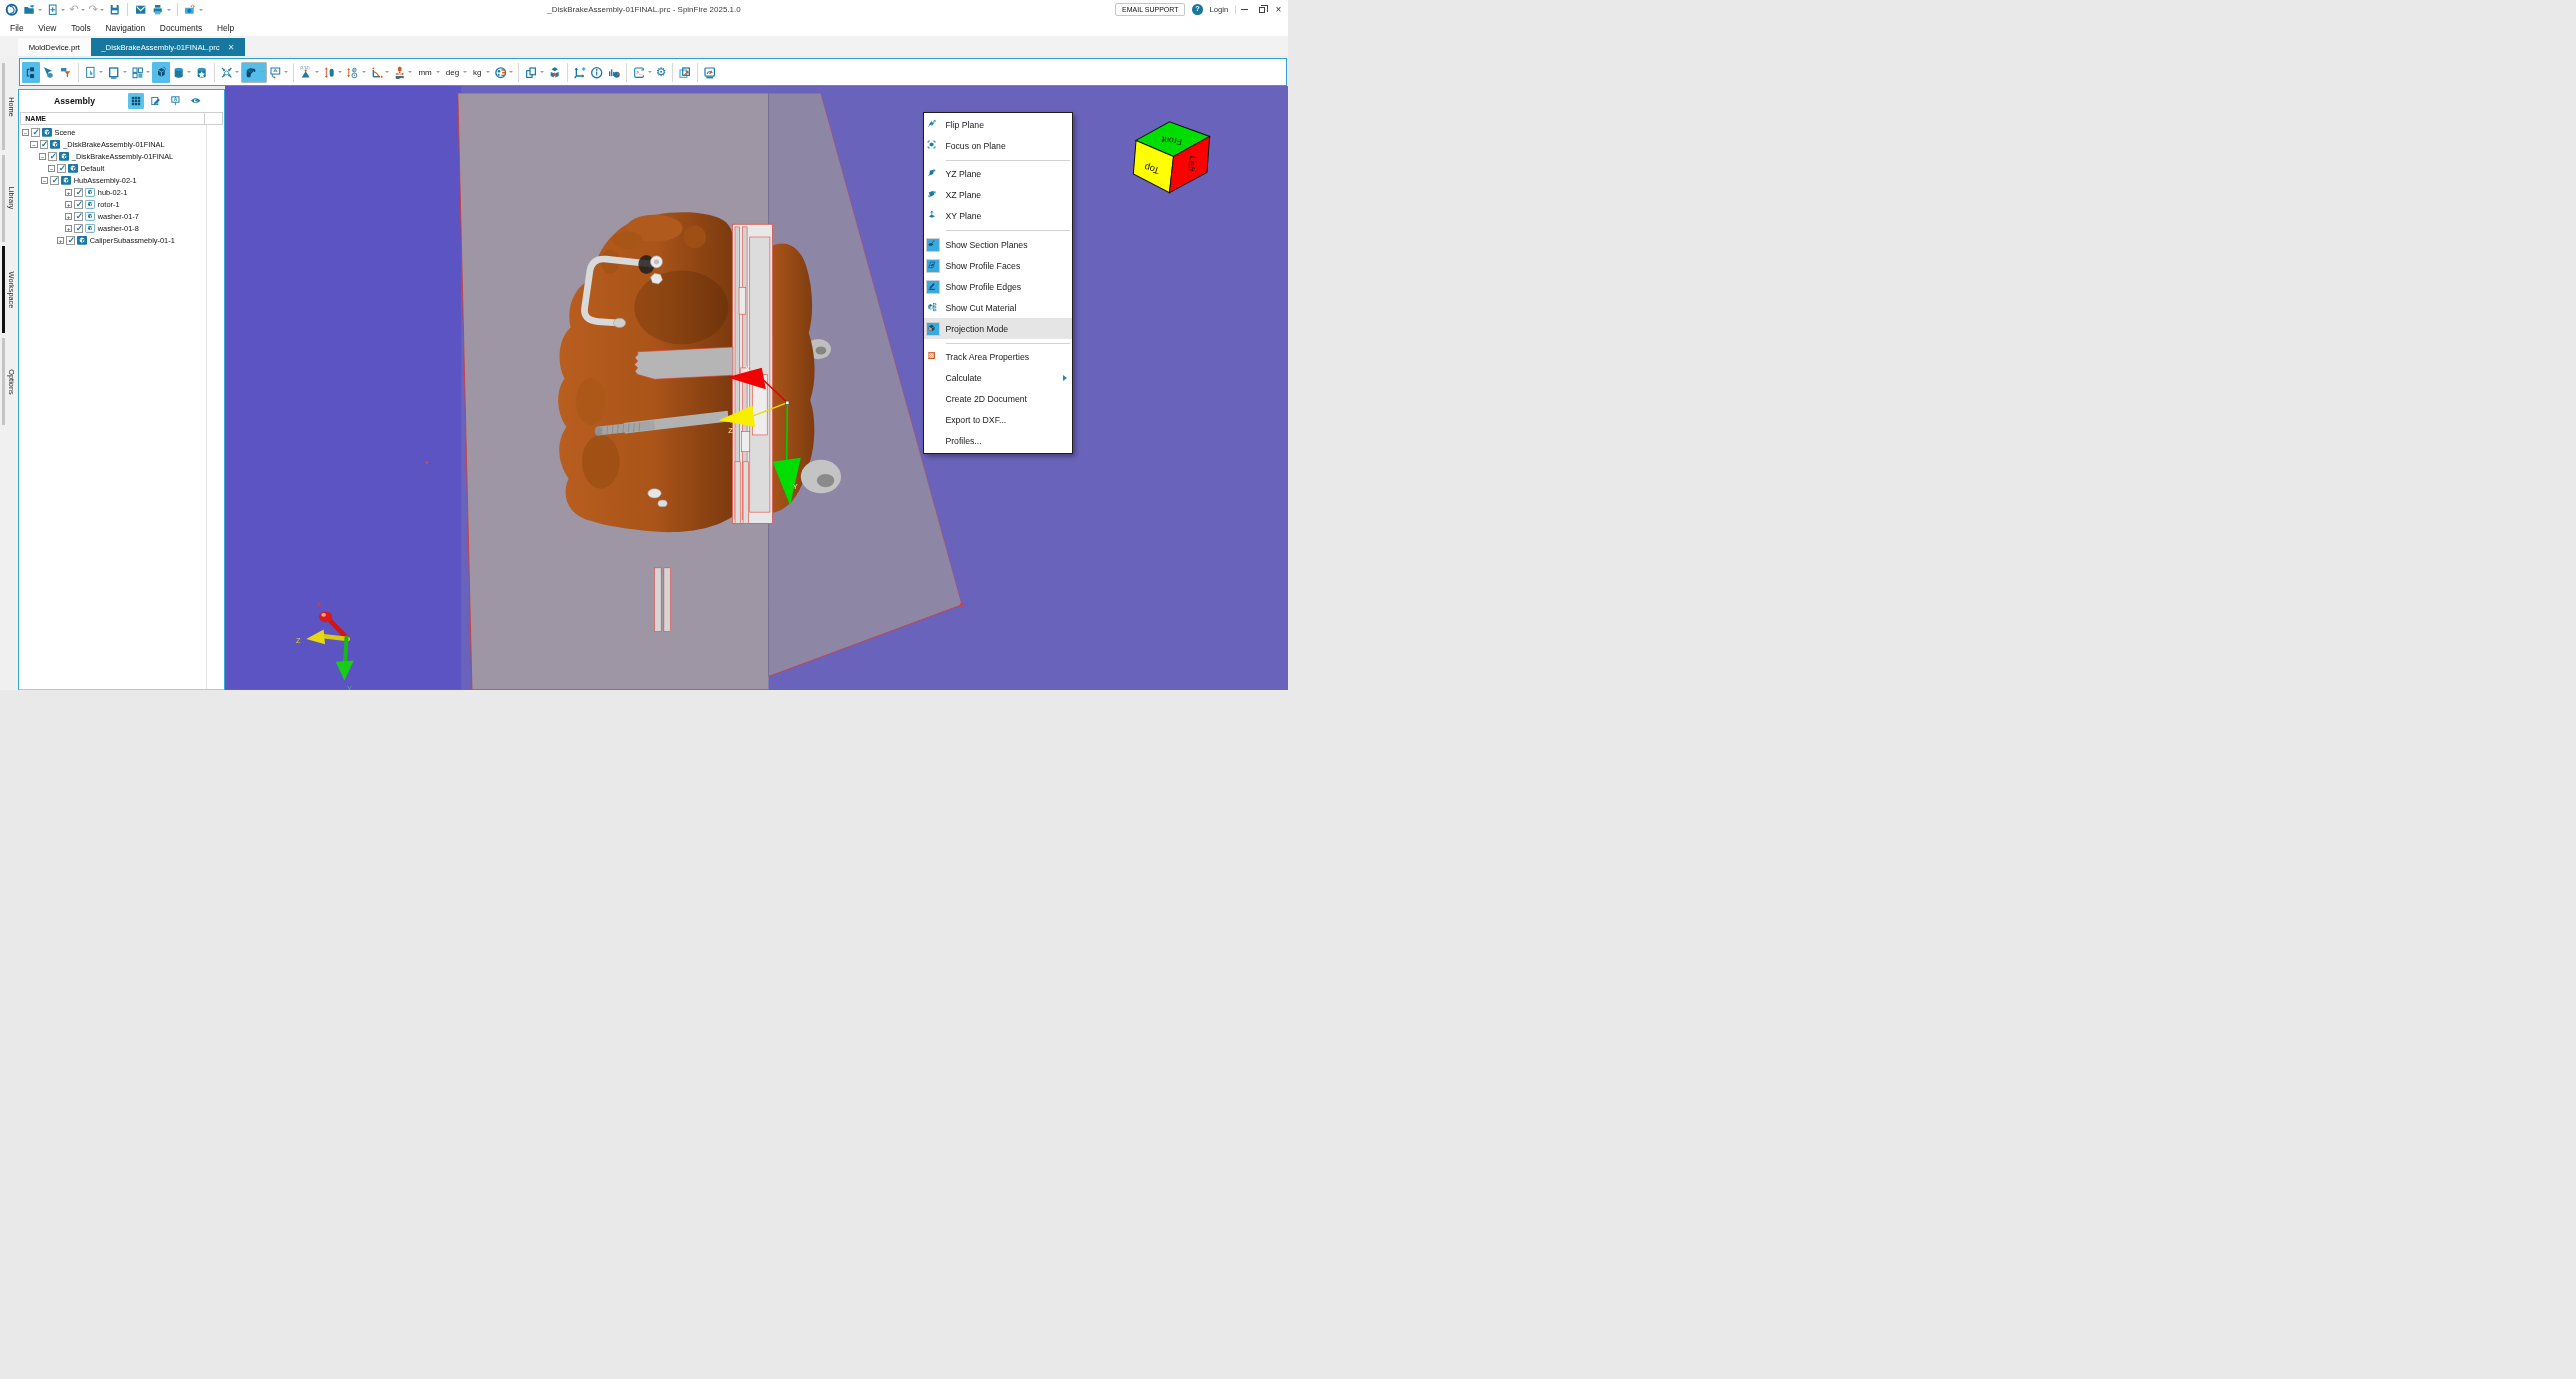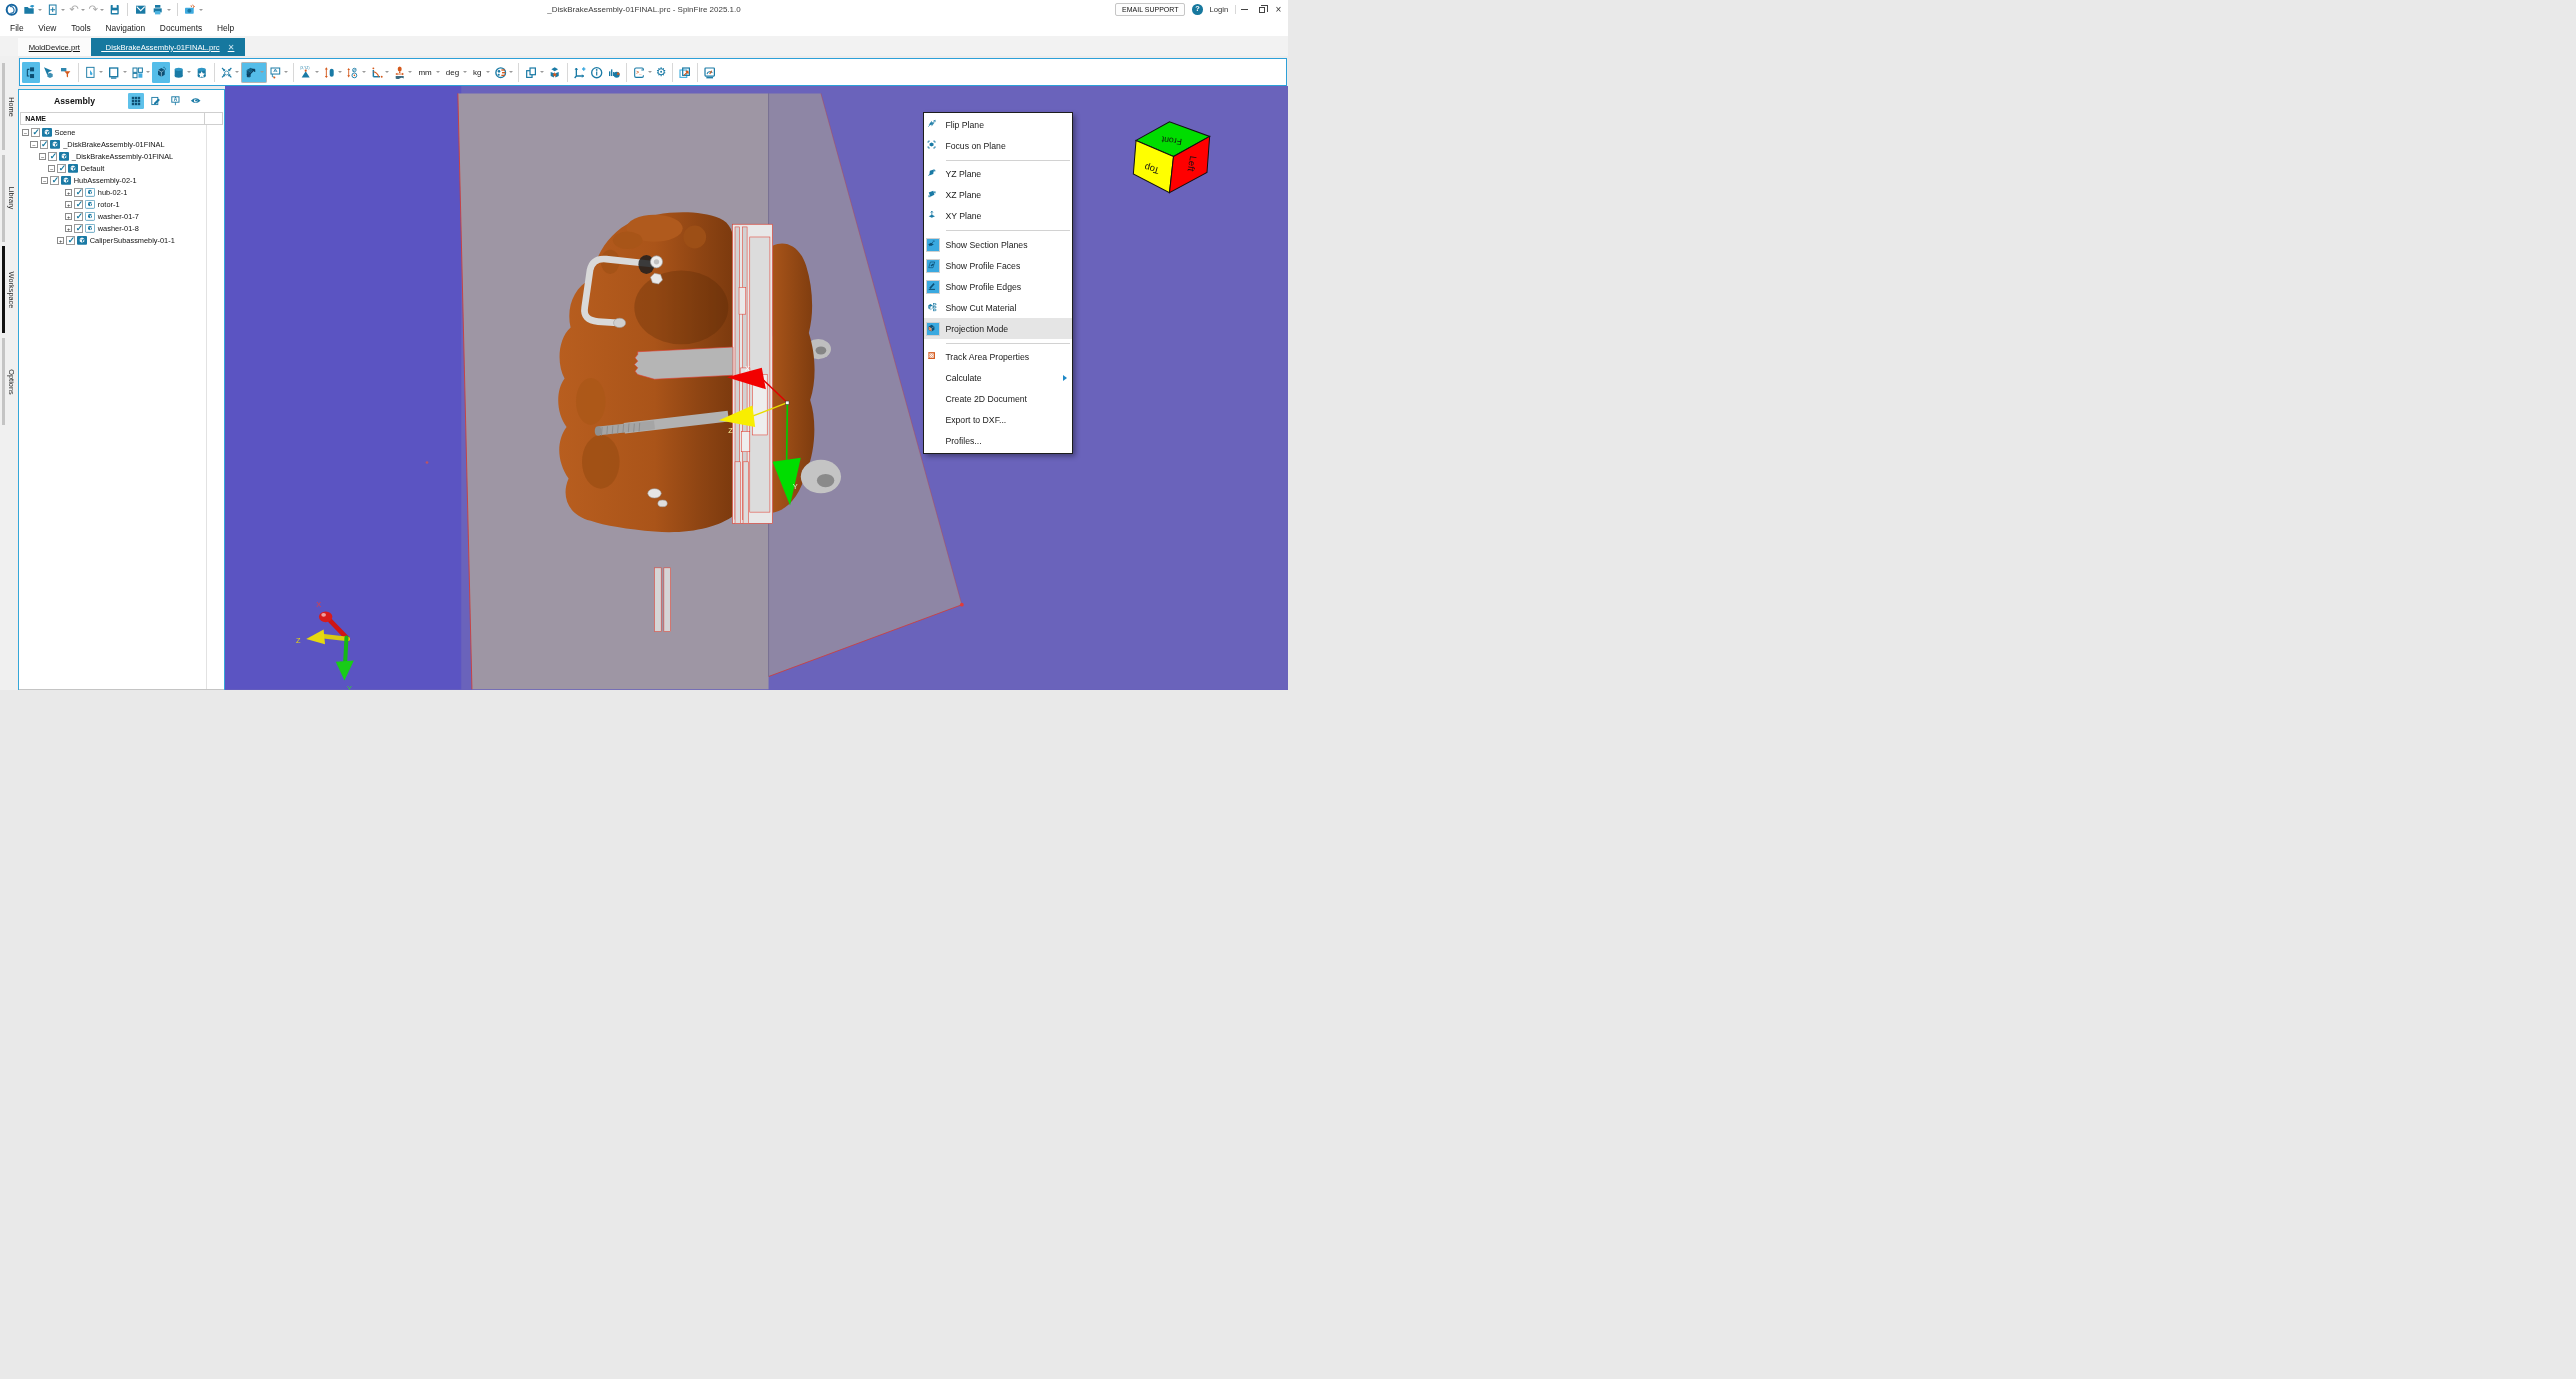--- a/index.html
+++ b/index.html
@@ -30,21 +30,21 @@
     border:0.9px solid #444; border-left:none; border-bottom:none; }
   .wclose { font-size:10px; color:#333; line-height:9.4px; }
 
   
   .menubar { height:17.4px; background:#fff; display:flex; align-items:center; padding-left:2.7px; }
   .menu-item { font-size:8.4px; color:#1a1a1a; padding:2.7px 7.4px; }
 
   
   .tabbar { height:20px; background:#f2f2f2; display:flex; align-items:flex-end; padding-left:18px; }
   .doc-tab { height:18px; display:flex; align-items:center; padding:0 10.7px; font-size:7.7px;
-    background:#fbfbfb; color:#111;text-decoration:underline; }
+    background:#fbfbfb; color:#111; }
   .doc-tab.active { background:#16789f; color:#fff;margin-top:21px; }
   .tab-close { margin-left:8px; font-size:8px; color:#cfe8f2; }
 
   
   .lower { display:flex; height:650px; }
   .strip { width:18px; background:#f0f0f0; padding-top:6.7px; }
   .stab { height:87px; margin-bottom:4.7px; position:relative; }
   .stab .bar { position:absolute; left:2px; top:0; width:3.4px; height:100%; background:#c4c4c4; }
   .stab.active .bar { background:#111; }
   .stab .lbl { position:absolute; left:6.7px; top:50%; transform:translateY(-50%);

